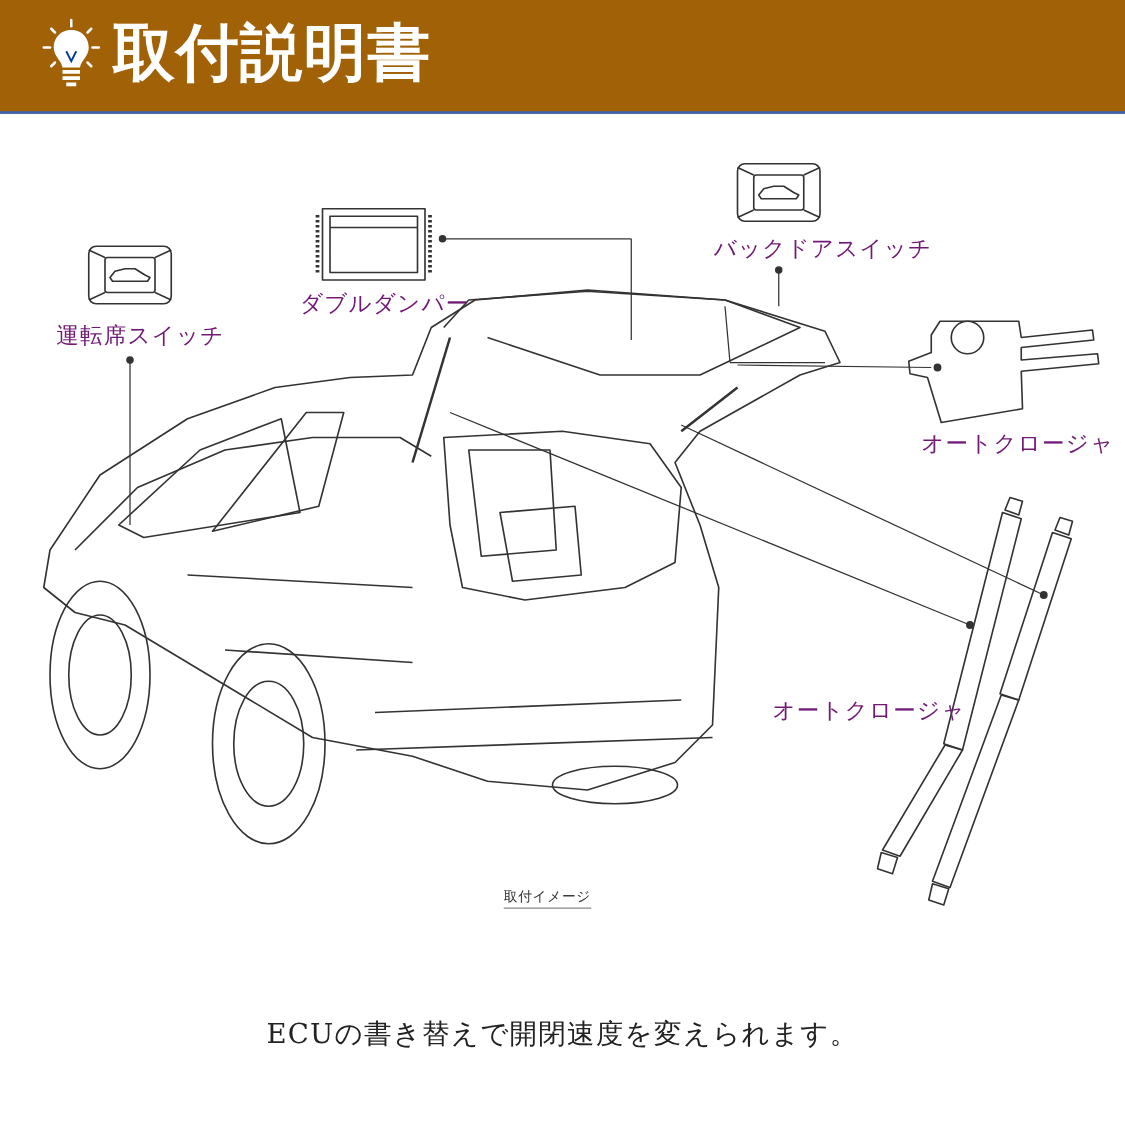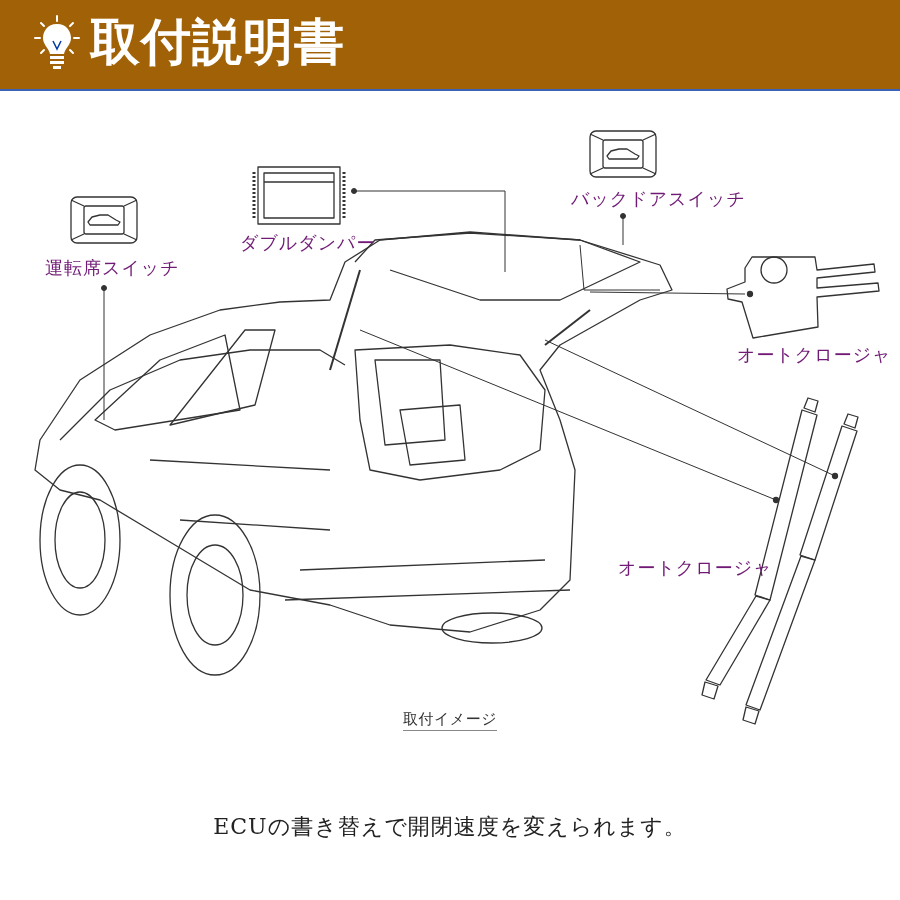--- a/index.html
+++ b/index.html
@@ -14,21 +14,21 @@
     .diagram { position:absolute; left:0; top:91px; width:900px; height:670px; }
     .label { position:absolute; font-size:18px; color:#701a75; white-space:nowrap;
              font-family:Liberation Mono, monospace; letter-spacing:1px; }
     .notice { position:absolute; left:205px; top:478px; width:500px; text-align:center;
               font-family:"DejaVu Sans", sans-serif; font-weight:bold; font-size:27px;
               line-height:36px; color:#ffe600; letter-spacing:0px;
               text-shadow: 2px 0 0 #e60000, -2px 0 0 #e60000, 0 2px 0 #e60000, 0 -2px 0 #e60000,
                            2px 2px 0 #e60000, -2px -2px 0 #e60000, 2px -2px 0 #e60000, -2px 2px 0 #e60000,
                            3px 0 0 #e60000, -3px 0 0 #e60000, 0 3px 0 #e60000, 0 -3px 0 #e60000; }
     .notice div { white-space:nowrap; }
-    .caption { position:absolute; left:403px; top:710px; font-size:15px; color:#333;
+    .caption { position:absolute; left:403px; top:710px; font-size:11px; color:#333;
                border-bottom:1px solid #888; padding-bottom:1px; letter-spacing:0.5px; }
     .footer { position:absolute; left:0; top:812px; width:900px; text-align:center;
               font-family:"DejaVu Serif", serif; font-size:22px; color:#222; letter-spacing:1px; }
   </style>
 </head>
 <body>
 
 <div class="header">
   <svg class="bulb" viewBox="0 0 50 60">
     <g stroke="#ffffff" stroke-width="2" stroke-linecap="round">

